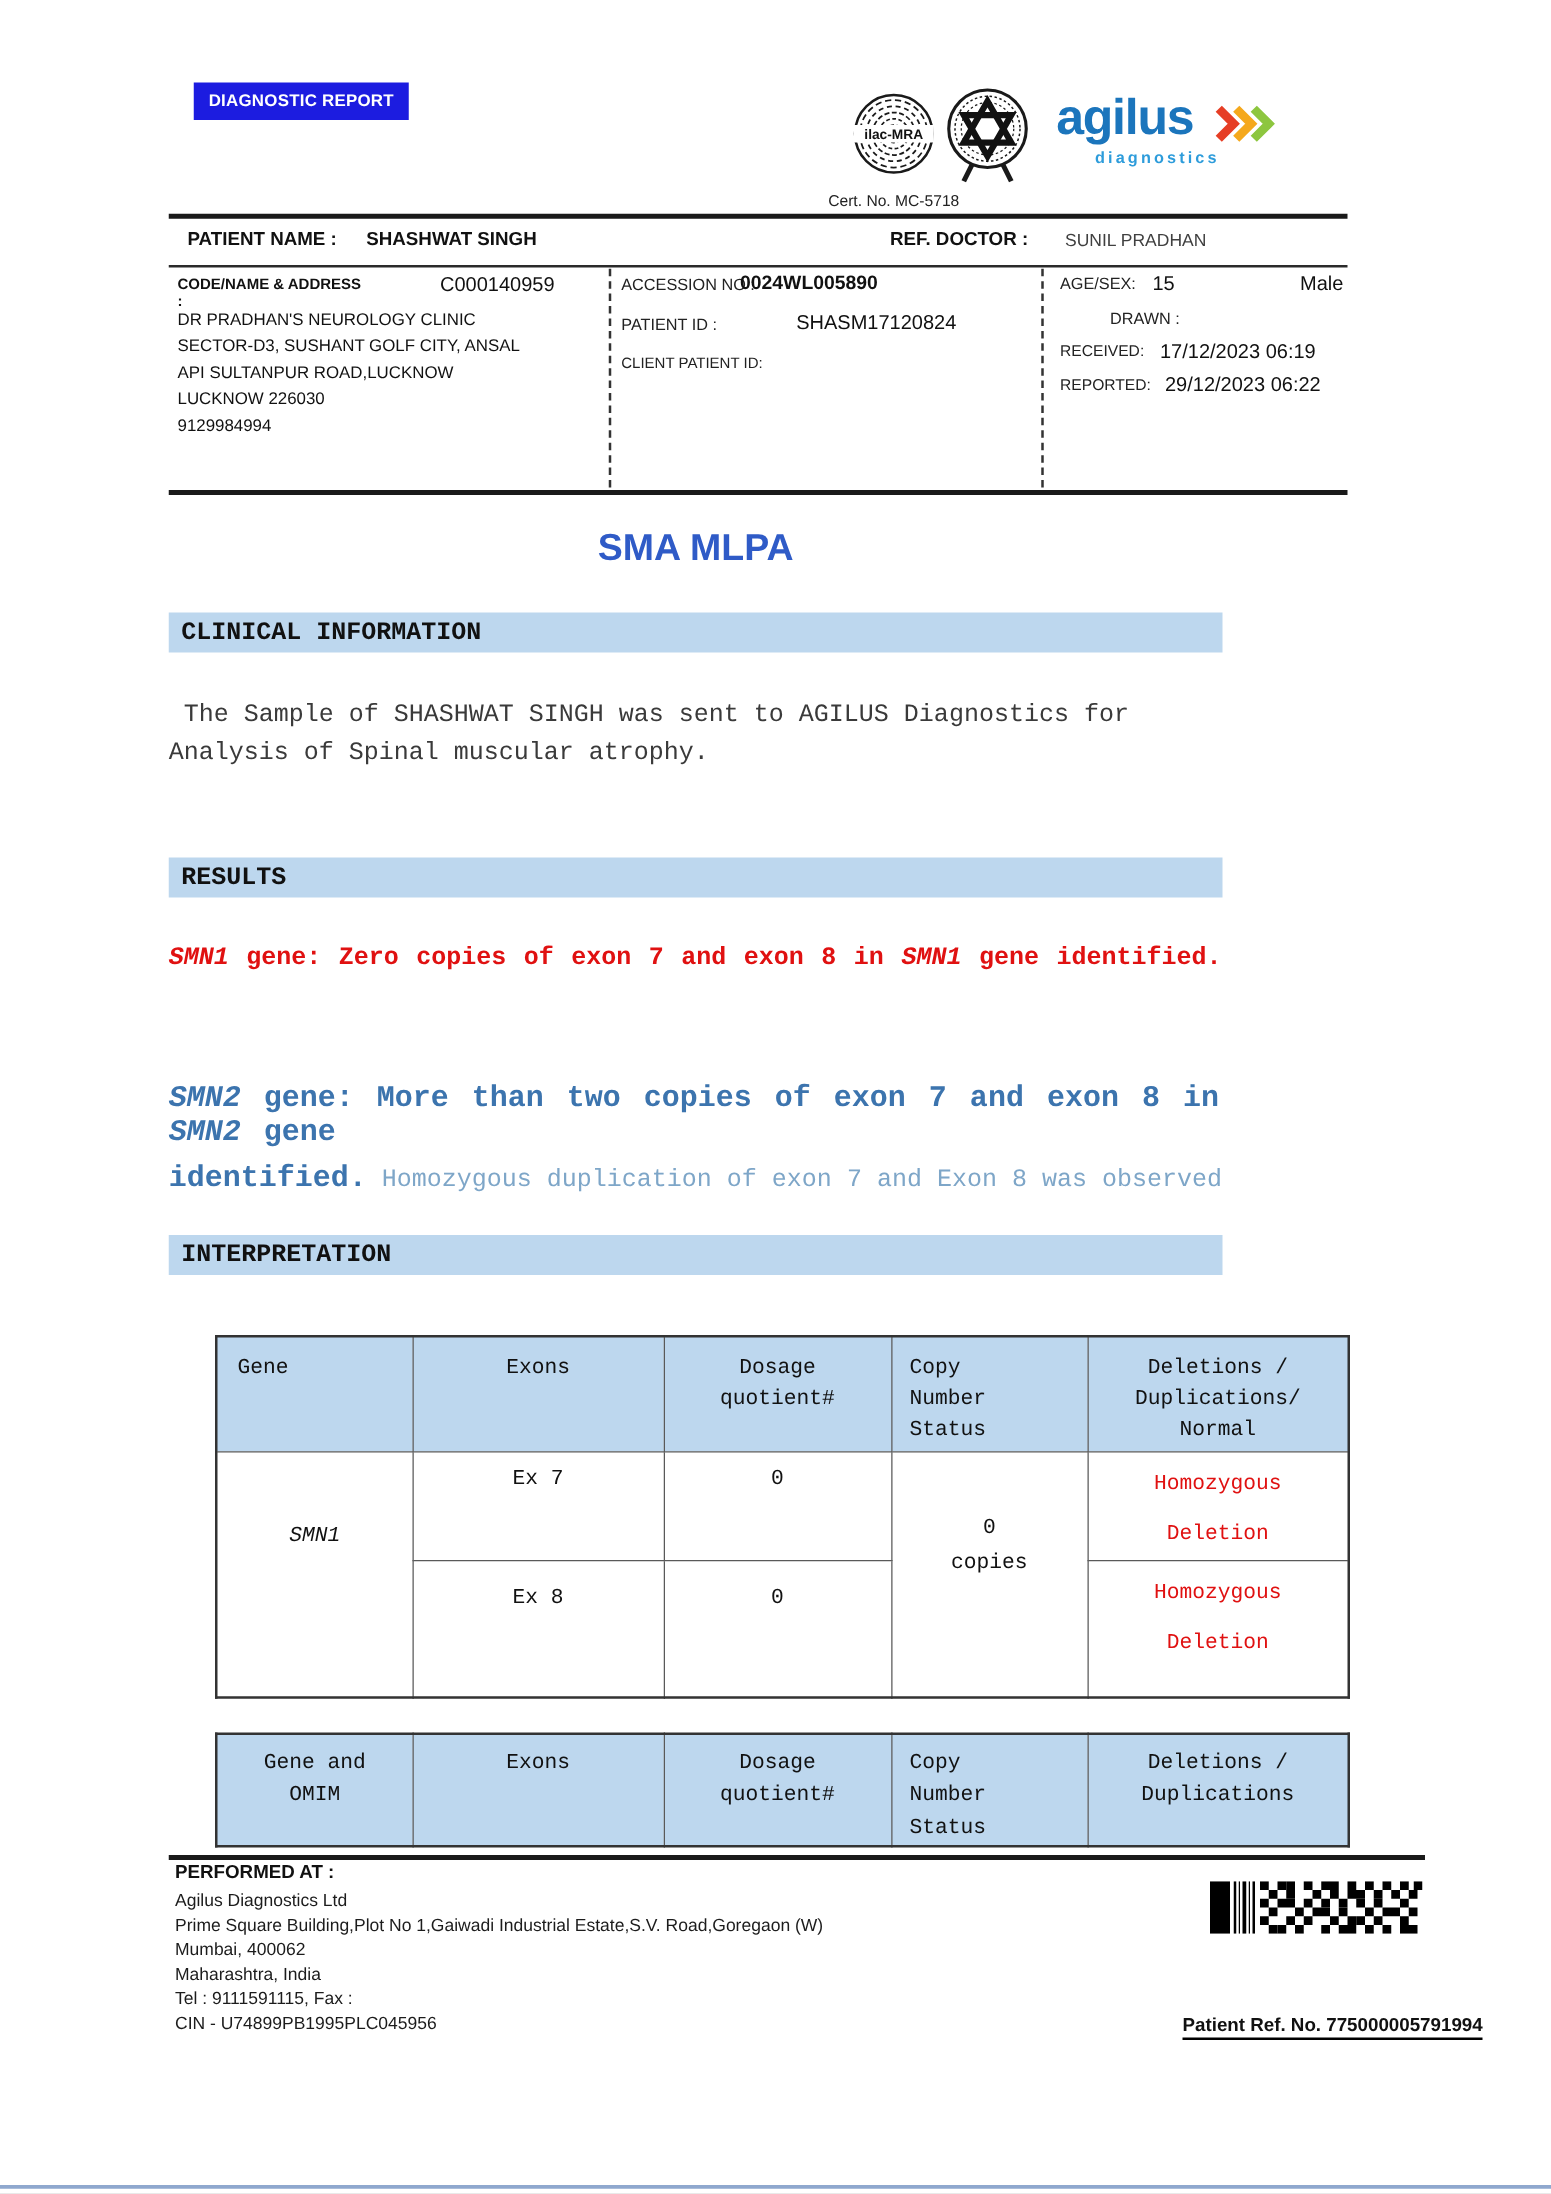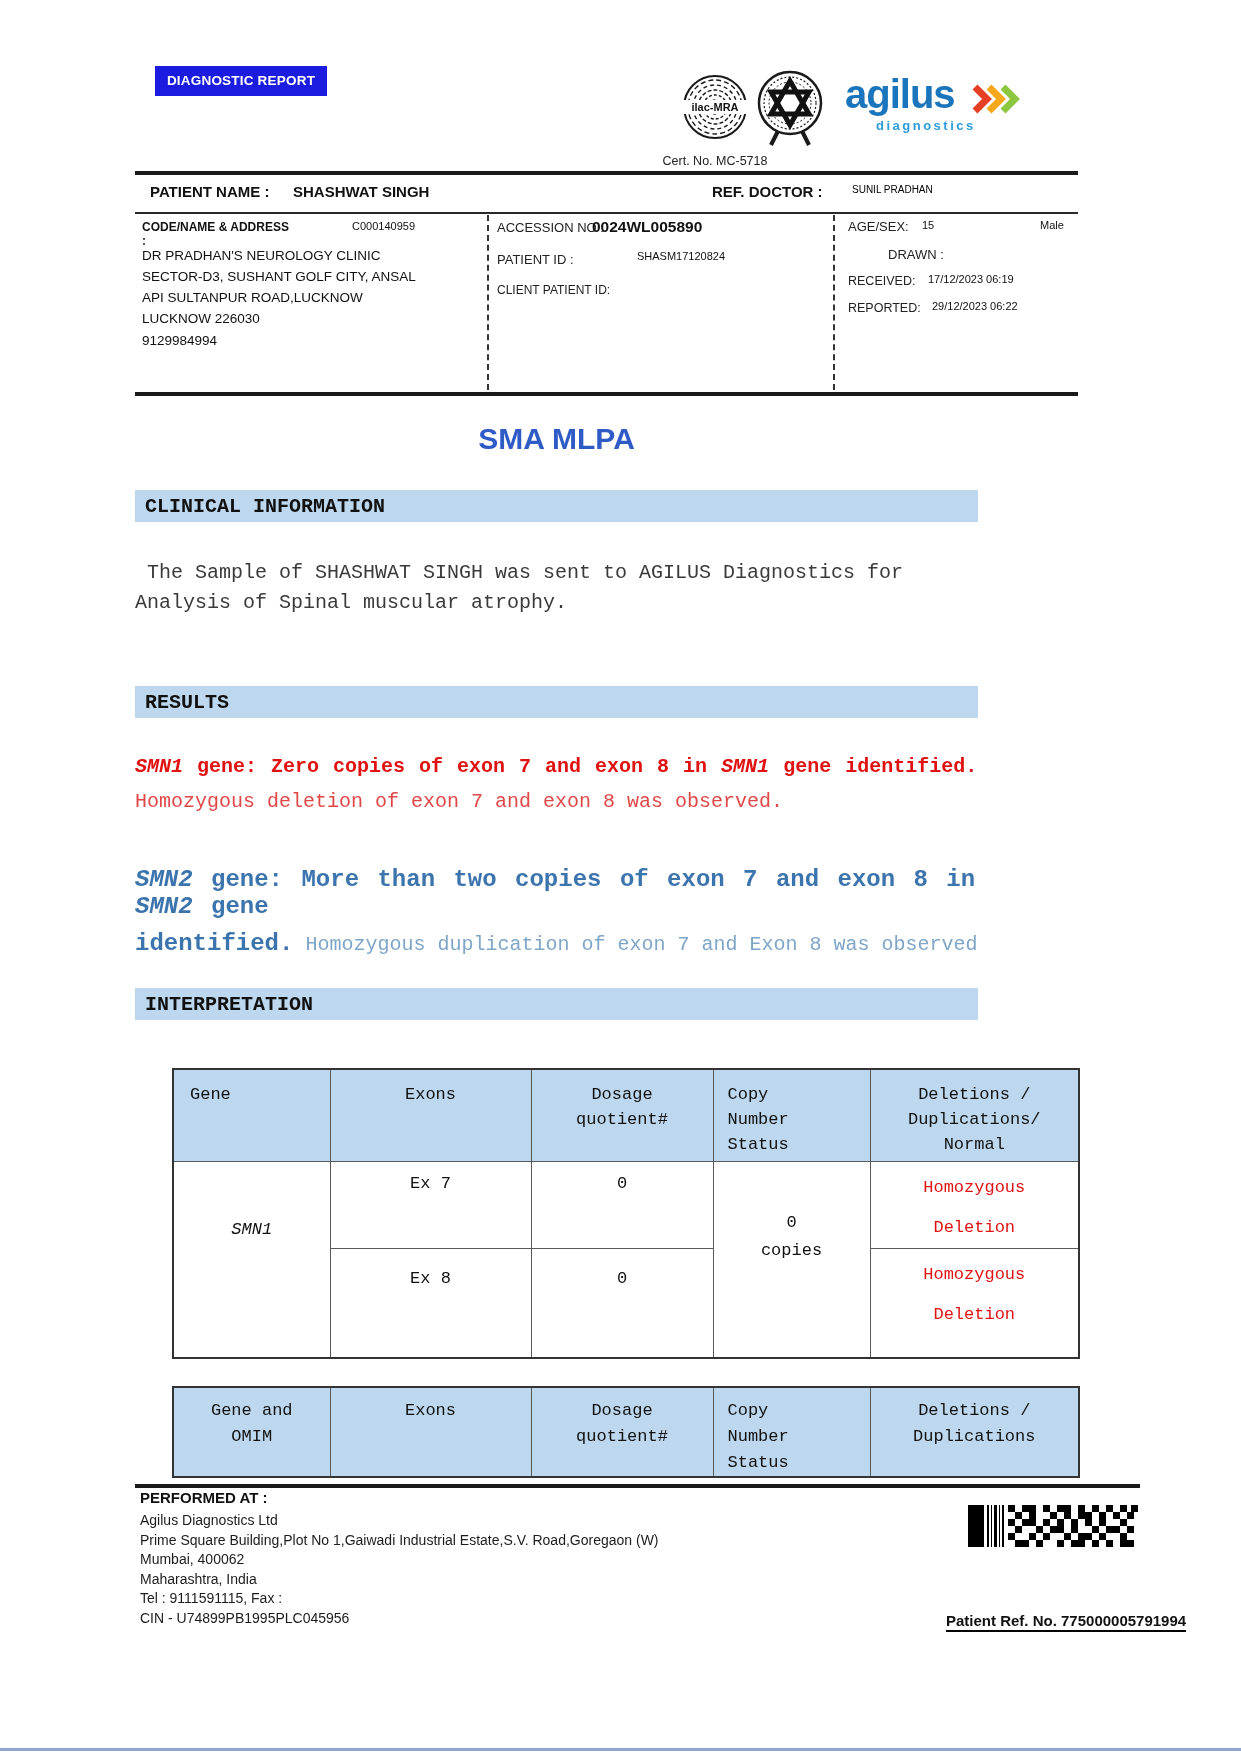--- a/index.html
+++ b/index.html
@@ -14,25 +14,25 @@
   .cert { left:640px; top:142px; width:150px; font-size:12.5px; color:#222; text-align:center;margin-top:12px; }
 
   .brand-word { left:845px; top:72px; font-size:40px; font-weight:bold; color:#1B75BC; letter-spacing:-1px; }
   .brand-sub  { left:876px; top:118px; font-size:13px; color:#2D9CDB; letter-spacing:2.5px; font-weight:bold; }
 
   .rule-thick { left:135px; width:943px; height:4px; background:#1a1a1a; }
   .rule-thin  { left:135px; width:943px; height:2px; background:#2a2a2a; }
   .vdash { width:0; border-left:2px dashed #333; }
 
   .pb-label { font-size:15px; font-weight:bold; color:#111; }
-  .pb-value { font-size:10px; color:#000000; }
+  .pb-value { font-size:14px; color:#404040; }
 
   .lbl-sm { font-size:12px; font-weight:bold; color:#111; }
   .lbl-md { font-size:13px; color:#222; }
-  .val    { font-size:11px; color:#111; }
+  .val    { font-size:16px; color:#111; }
   .addr-lines div { font-size:13.5px; color:#111; line-height:19px; margin-bottom:2px; }
 
   .title { left:135px; top:422px; width:843px; text-align:center; font-size:30px; font-weight:bold; color:#2F5BC7; }
 
   .band { left:135px; width:843px; height:32px; background:#BDD7EE; }
   .band span { display:block; padding:5px 0 0 10px; font-size:20px; font-weight:bold; color:#111;
                font-family:"Liberation Mono","DejaVu Sans Mono", monospace; }
 
   .para { left:135px; top:558px; font-size:20px; color:#3a3a3a; line-height:30px; white-space:pre; }
 
@@ -154,21 +154,20 @@
     <span>CLINICAL INFORMATION</span>
   </div>
   <div class="abs para mono"><span> The Sample of SHASHWAT SINGH was sent to AGILUS Diagnostics for</span><br><span>Analysis of Spinal muscular atrophy.</span></div>
 
   <div class="abs band" style="top:686px;">
     <span>RESULTS</span>
   </div>
 
   <div class="abs mono" style="left:135px; top:755px; width:860px;">
     <div class="res-red ws2" style="font-weight:bold;"><span class="gene-i">SMN1</span><span> gene: Zero copies of exon 7 and exon 8 in </span><span class="gene-i">SMN1</span><span> gene identified.</span></div>
-    <div class="res-red-light" style="margin-top:12px;">Homozygous deletion of exon 7 and exon 8 was observed.</div>
   </div>
 
   <div class="abs mono" style="left:135px; top:866px; width:860px;">
     <div class="ws4"><span class="res-blue-bold gene-i">SMN2</span><span class="res-blue-bold"> gene: More than two copies of exon 7 and exon 8 in </span><span class="res-blue-bold gene-i">SMN2</span><span class="res-blue-bold"> gene</span></div>
     <div style="margin-top:10px;"><span class="res-blue-bold">identified.</span><span class="res-blue-light"> Homozygous duplication of exon 7 and Exon 8 was observed</span></div>
   </div>
 
   <div class="abs band" style="top:988px;">
     <span>INTERPRETATION</span>
   </div>

